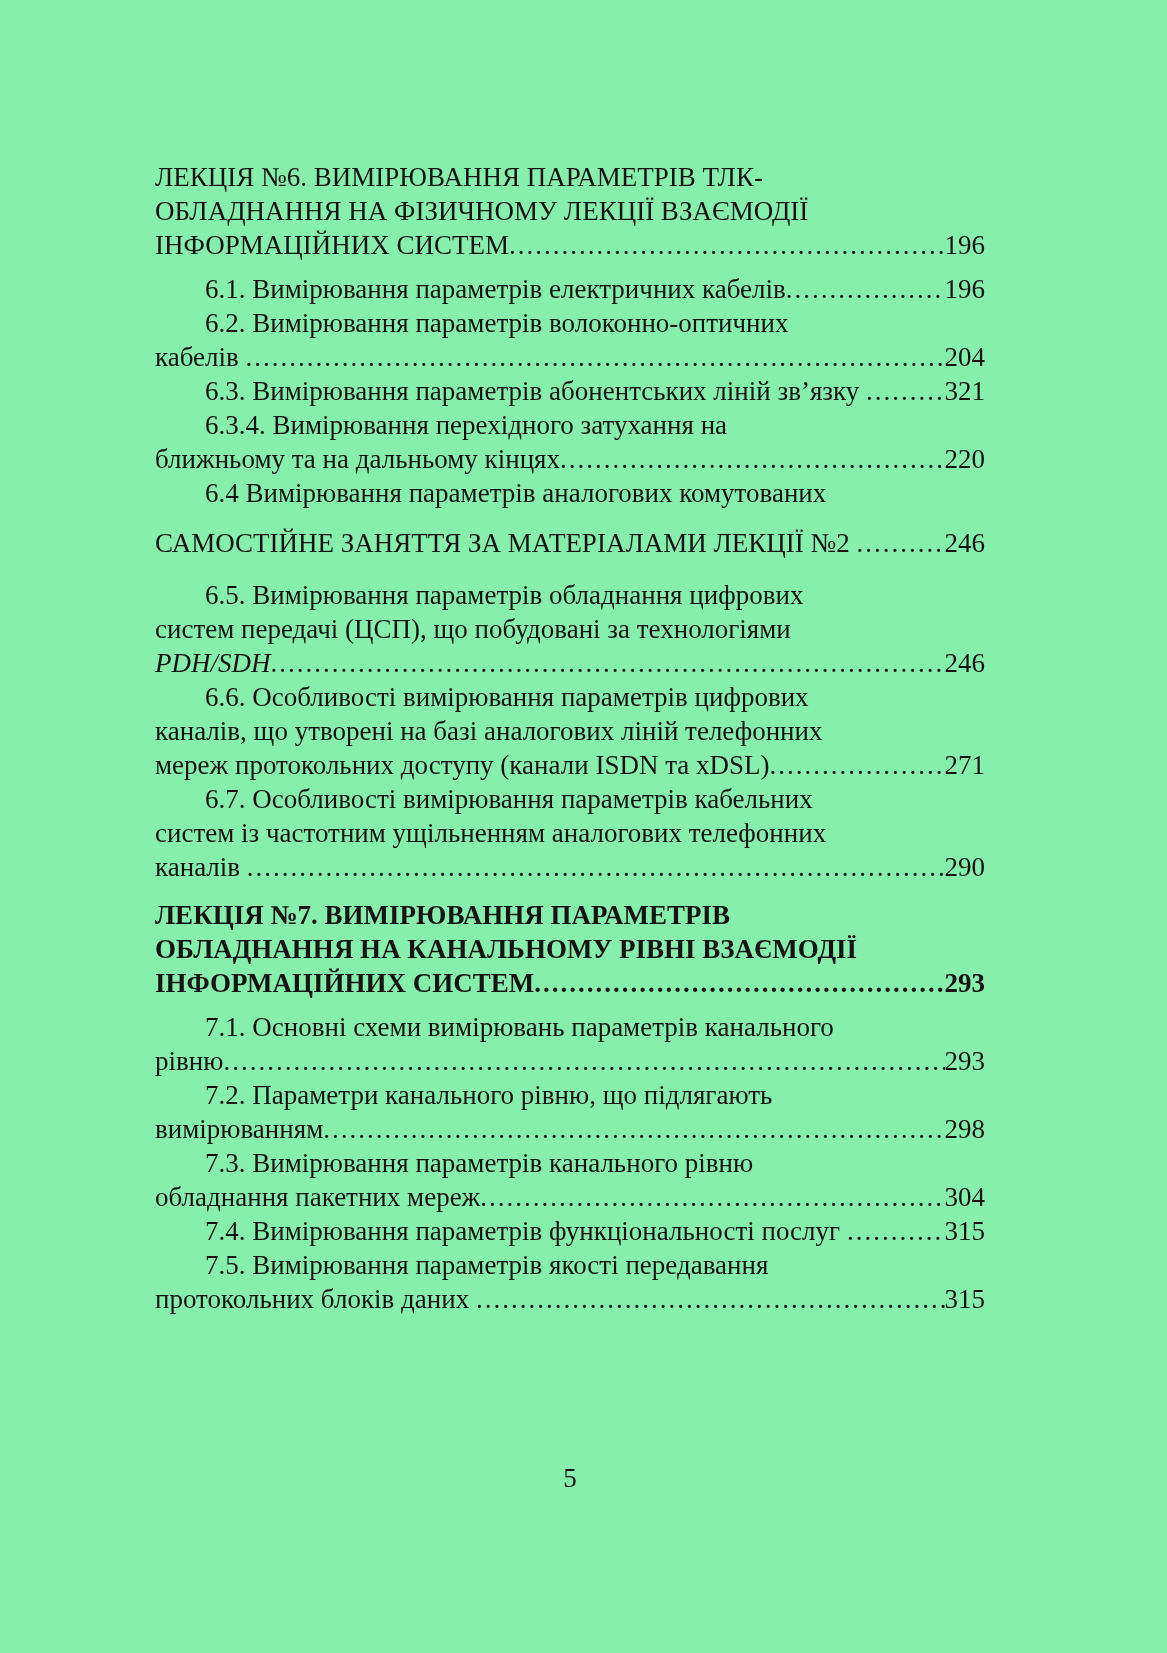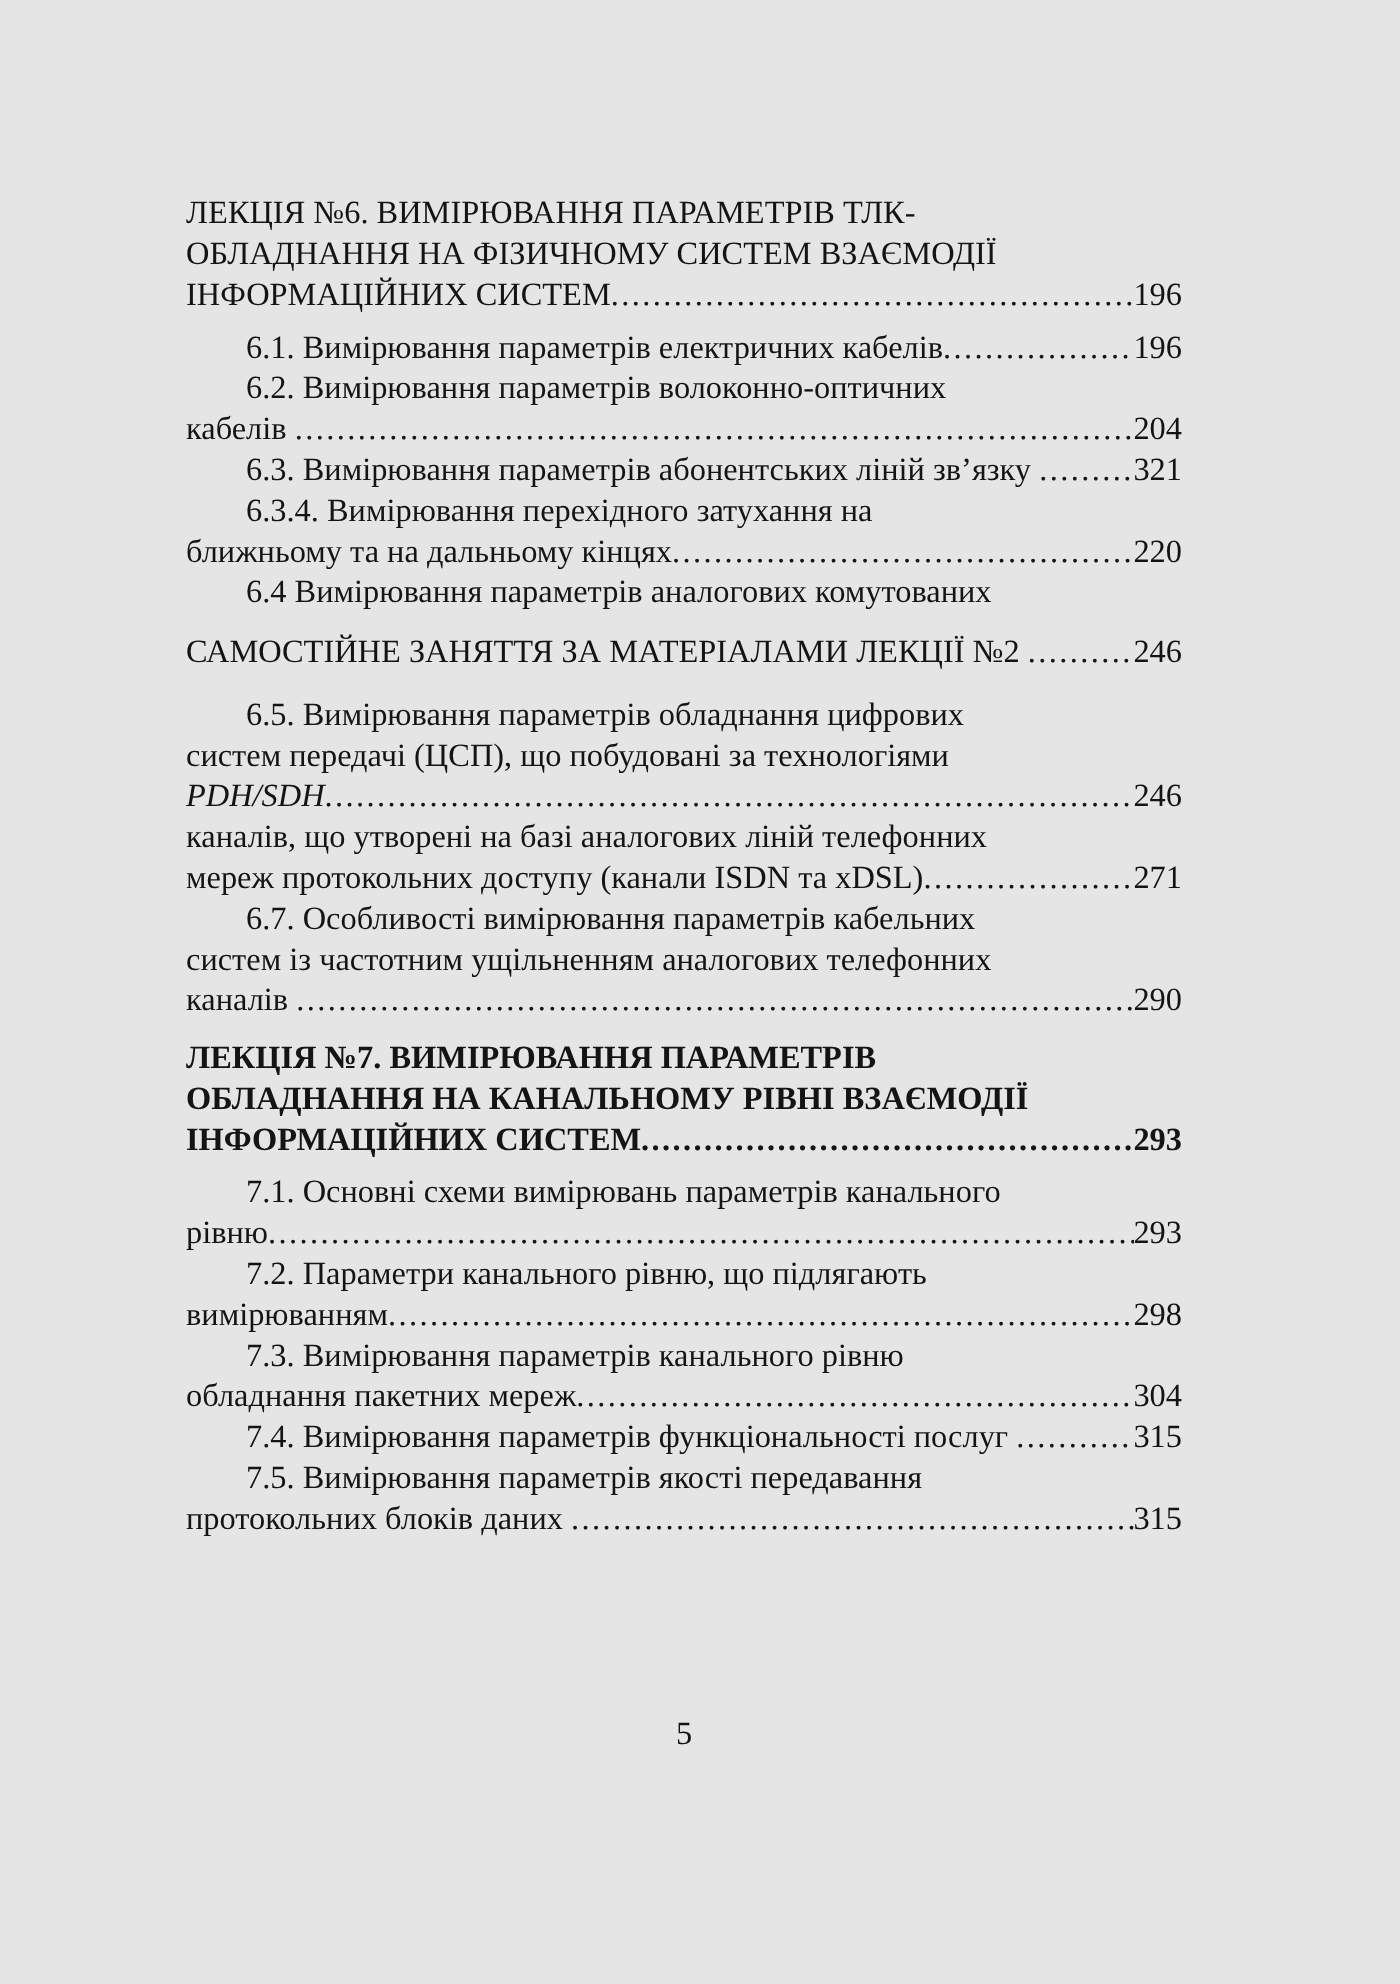--- a/index.html
+++ b/index.html
@@ -5,21 +5,21 @@
   html, body {
     margin: 0;
     padding: 0;
     background: #ffffff;
   }
   .page {
     position: relative;
     width: 1167px;
     height: 1653px;
     box-sizing: border-box;
-    background: #e5e5e5;
+    background: #86efac;
     padding: 160px 182px 0 155px;
     font-family: "Liberation Serif", "DejaVu Serif", serif;
     font-size: 27px;
     line-height: 34px;
     color: #161412;
   }
   .entry { margin: 0; }
   .entry.heading { margin-bottom: 10px; }
   .entry.heading.later { margin-top: 14px; font-weight: bold; }
   .entry.standalone { margin-top: 16px; margin-bottom: 18px; }
@@ -50,21 +50,21 @@
 </head>
 <body>
 
 <div class="page">
 
   <div class="entry heading">
     <div class="line">
       <span class="txt">ЛЕКЦІЯ №6. ВИМІРЮВАННЯ ПАРАМЕТРІВ ТЛК-</span>
     </div>
     <div class="line">
-      <span class="txt">ОБЛАДНАННЯ НА ФІЗИЧНОМУ СИСТЕМ ВЗАЄМОДІЇ</span>
+      <span class="txt">ОБЛАДНАННЯ НА ФІЗИЧНОМУ ЛЕКЦІЇ ВЗАЄМОДІЇ</span>
     </div>
     <div class="line">
       <span class="txt">ІНФОРМАЦІЙНИХ СИСТЕМ</span>
       <span class="dots"></span>
       <span class="pg">196</span>
     </div>
   </div>
 
   <div class="entry sub">
     <div class="line indent">
@@ -126,20 +126,23 @@
       <span class="txt">систем передачі (ЦСП), що побудовані за технологіями</span>
     </div>
     <div class="line">
       <span class="txt italic">PDH/SDH</span>
       <span class="dots"></span>
       <span class="pg">246</span>
     </div>
   </div>
 
   <div class="entry sub">
+    <div class="line indent">
+      <span class="txt">6.6. Особливості вимірювання параметрів цифрових</span>
+    </div>
     <div class="line">
       <span class="txt">каналів, що утворені на базі аналогових ліній телефонних</span>
     </div>
     <div class="line">
       <span class="txt">мереж протокольних доступу (канали ISDN та xDSL)</span>
       <span class="dots"></span>
       <span class="pg">271</span>
     </div>
   </div>
 

